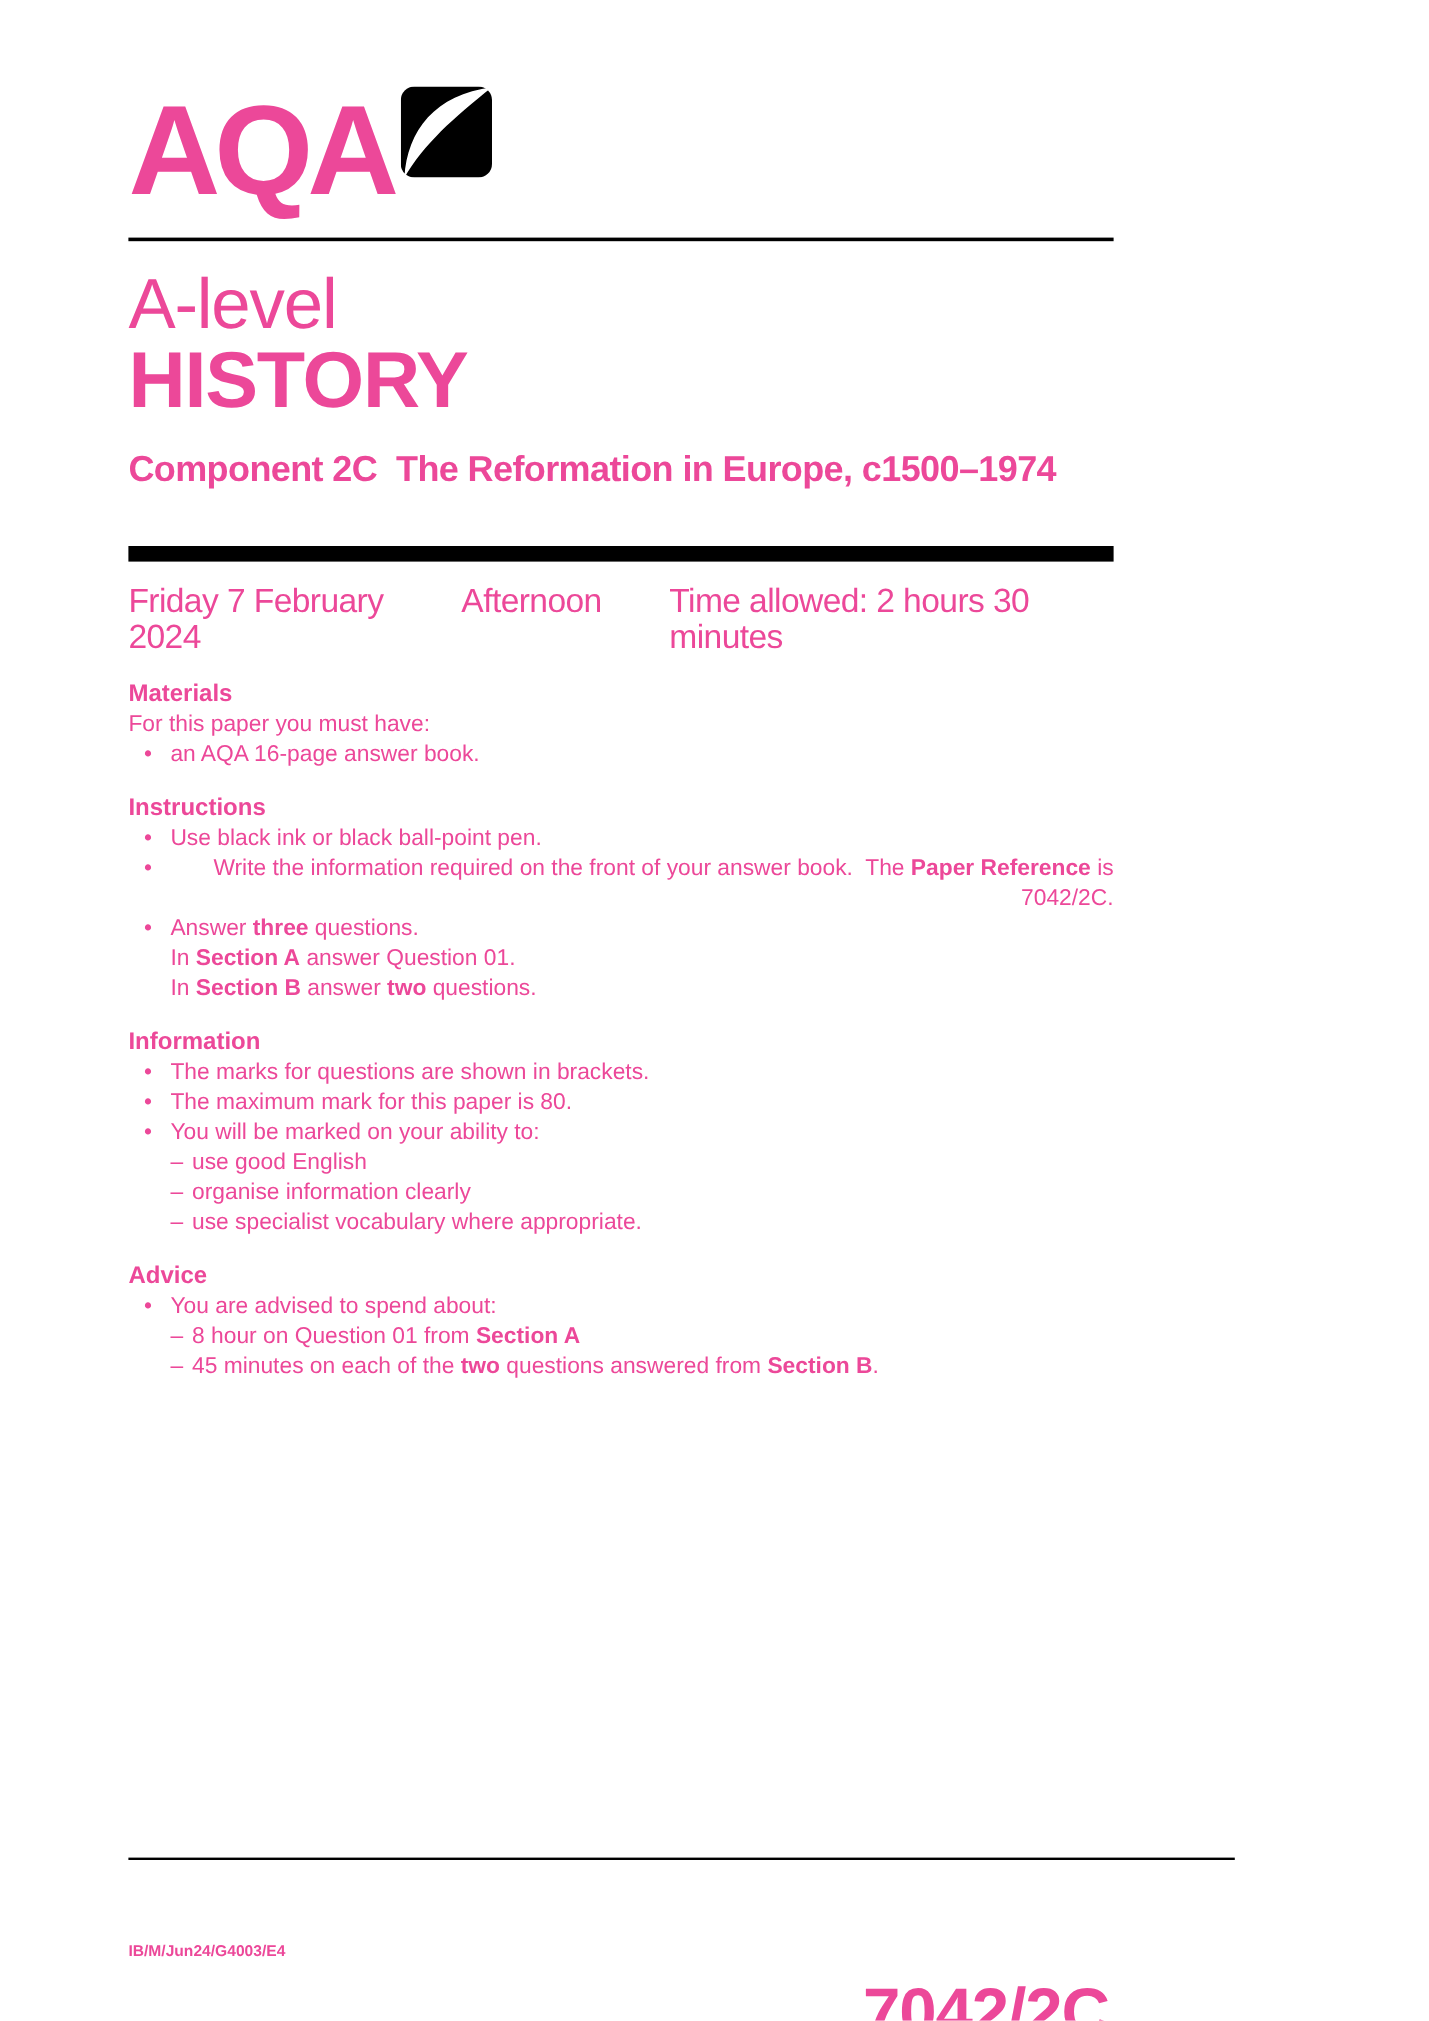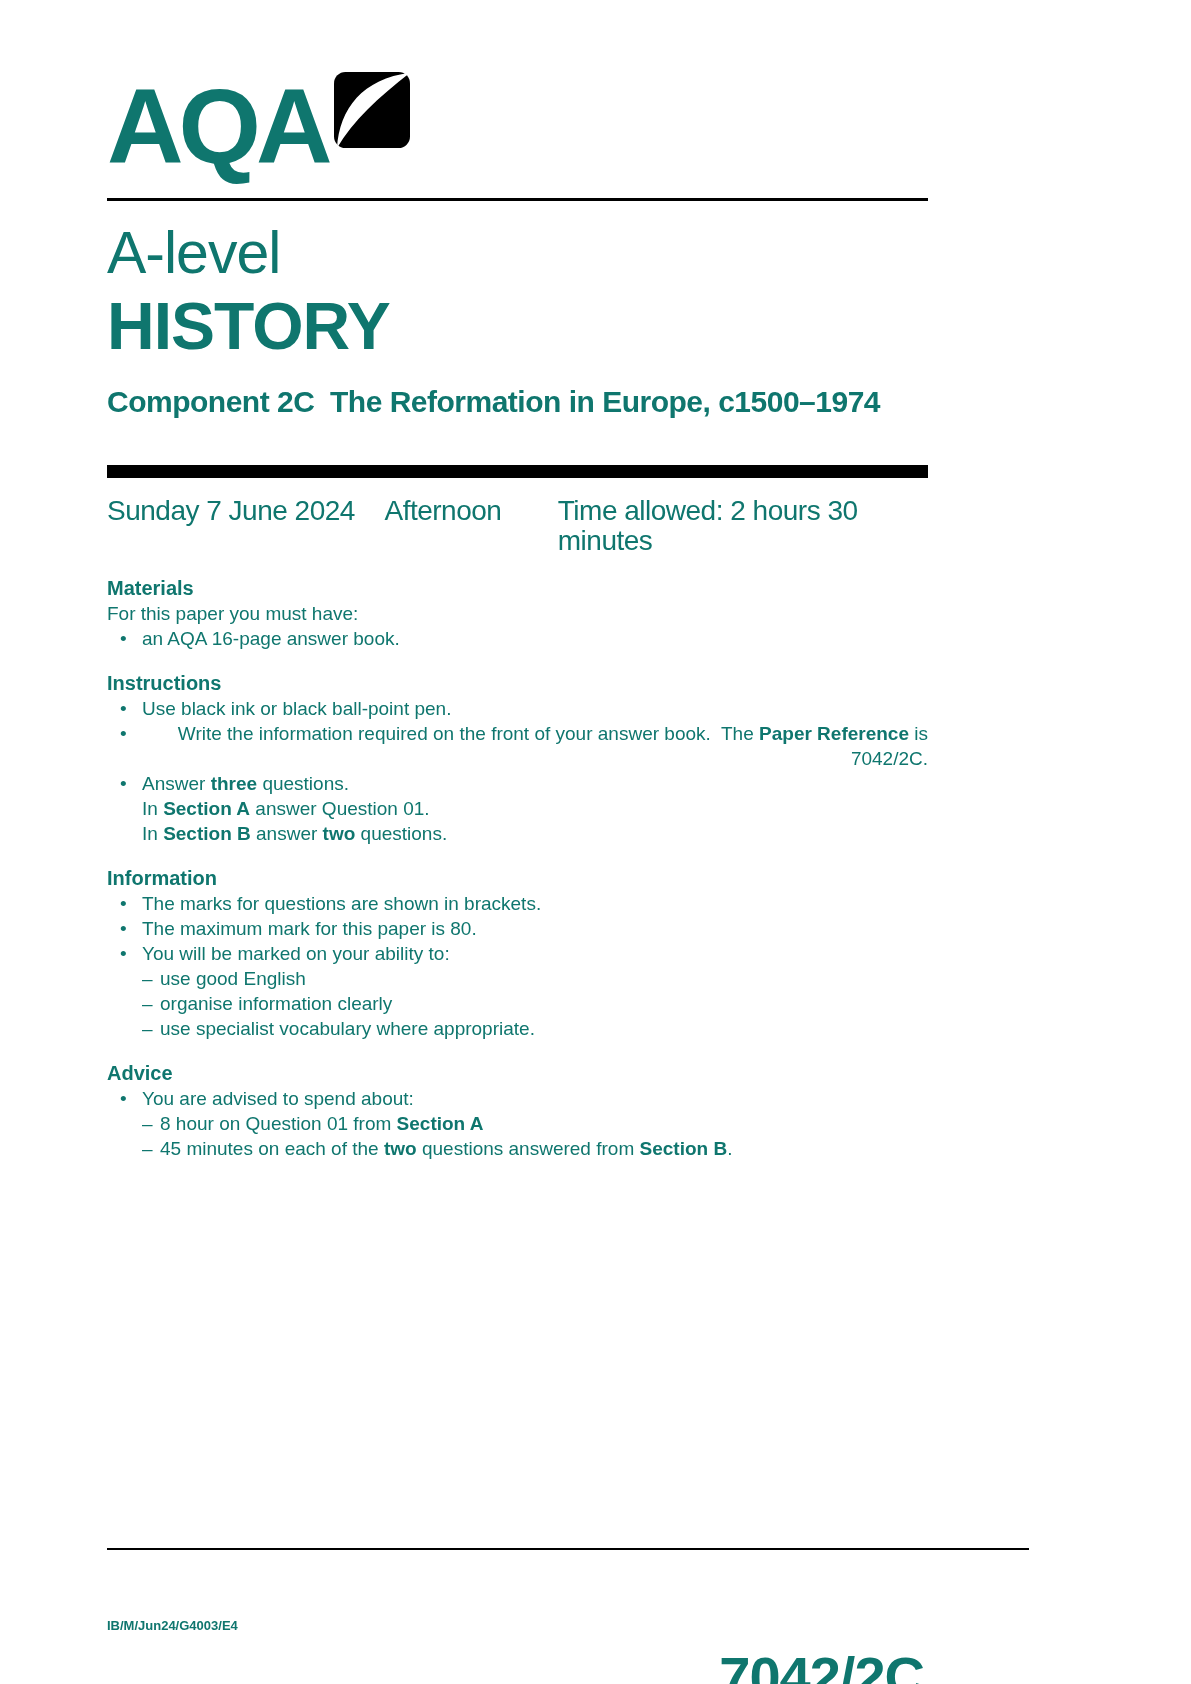--- a/index.html
+++ b/index.html
@@ -1,38 +1,38 @@
 <!DOCTYPE html>
 <html><head>
 <meta charset="utf-8">
 <style>
   html,body{margin:0;padding:0;background:#ffffff;}
   .page{
     position:relative;
     width:1029px;height:1684px;
-    background:#fff;color:#0f766e;
+    background:#fff;color:#ec4899;
     font-family:"Liberation Sans",sans-serif;
     box-sizing:border-box;
     padding:0 101px 0 107px;
     overflow:hidden;
   }
   
   .logo{display:flex;align-items:flex-start;margin-top:84px;height:92px;}
   .logo-text{
     font-size:106px;font-weight:bold;line-height:84px;
     letter-spacing:-5px;
     font-family:"Liberation Sans",sans-serif;
   }
   .logo-mark{margin-left:6px;margin-top:-12px;}
   
   .rule{height:3px;background:#000;margin-top:22px;}
   .bar{height:13px;background:#000;margin-top:46px;}
   
   .qual{margin-top:26px;font-size:59px;line-height:52px;font-weight:400;letter-spacing:-1px;}
-  .subject{margin-top:16px;font-size:66px;line-height:62px;font-weight:bold;letter-spacing:-1px;}
+  .subject{margin-top:6px;font-size:66px;line-height:62px;font-weight:bold;letter-spacing:-1px;}
   .component{margin-top:28px;font-size:30px;line-height:34px;font-weight:bold;white-space:pre;letter-spacing:-0.5px;}
   
   .daterow{display:flex;margin-top:18px;font-size:28px;line-height:30px;letter-spacing:-0.5px;}
   .daterow .date{width:301px;}
   .daterow .session{width:188px;}
   
   .sections{font-size:19px;line-height:25px;}
   .section{margin:0;}
   .sec-heading{font-weight:bold;font-size:20px;margin-top:20px;}
   .line{position:relative;padding-left:35px;}
@@ -62,21 +62,21 @@
 
   <div class="rule"></div>
 
   <div class="qual">A-level</div>
   <div class="subject">HISTORY</div>
   <div class="component">Component 2C  The Reformation in Europe, c1500–1974</div>
 
   <div class="bar"></div>
 
   <div class="daterow">
-    <span class="date">Sunday 7 June 2024</span>
+    <span class="date">Friday 7 February 2024</span>
     <span class="session">Afternoon</span>
     <span class="time">Time allowed: 2 hours 30 minutes</span>
   </div>
 
   <div class="sections" id="sections">
       <div class="section">
         <div class="sec-heading">Materials</div>
         <div class="line plain"><span class="txt"><span>For this paper you must have:</span></span></div>
         <div class="line bullet"><span class="glyph">•</span><span class="txt"><span>an AQA 16-page answer book.</span></span></div>
       </div>

